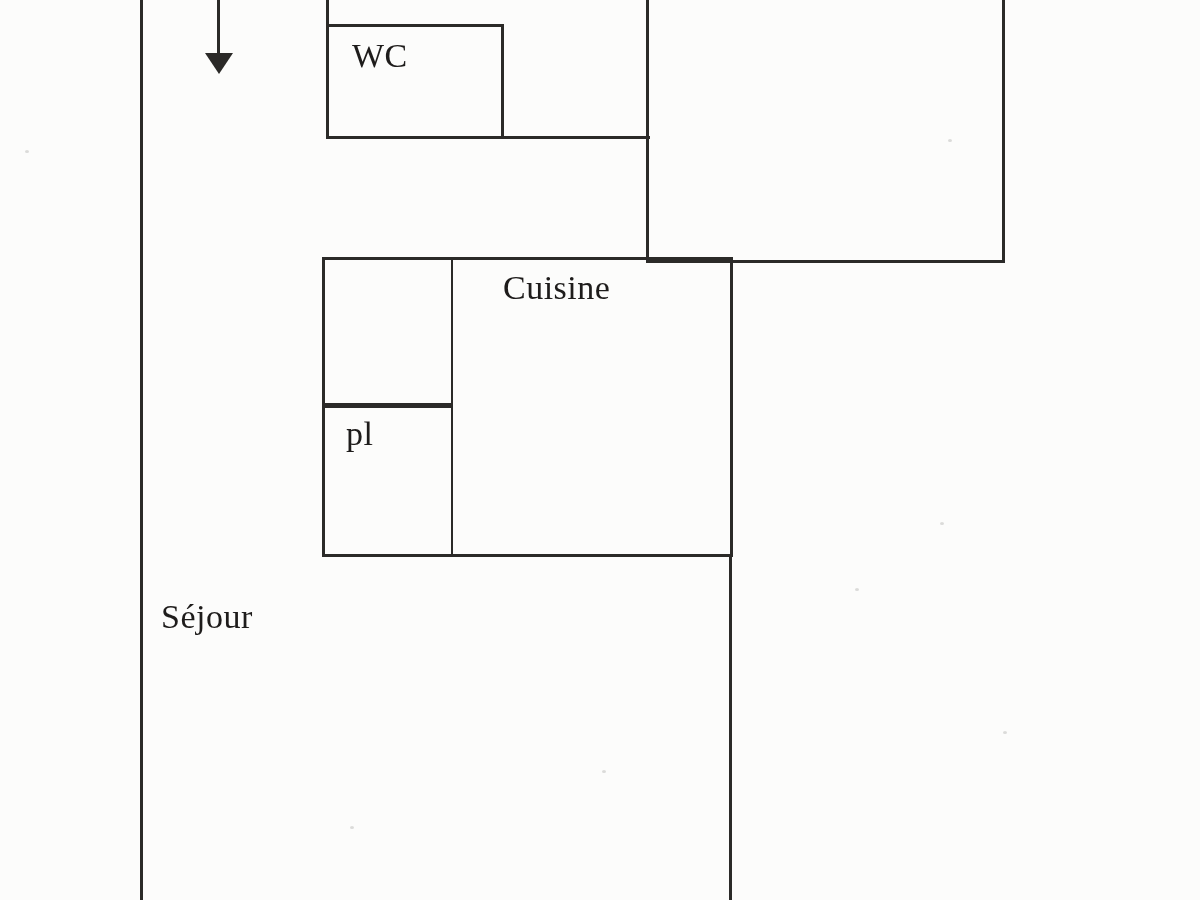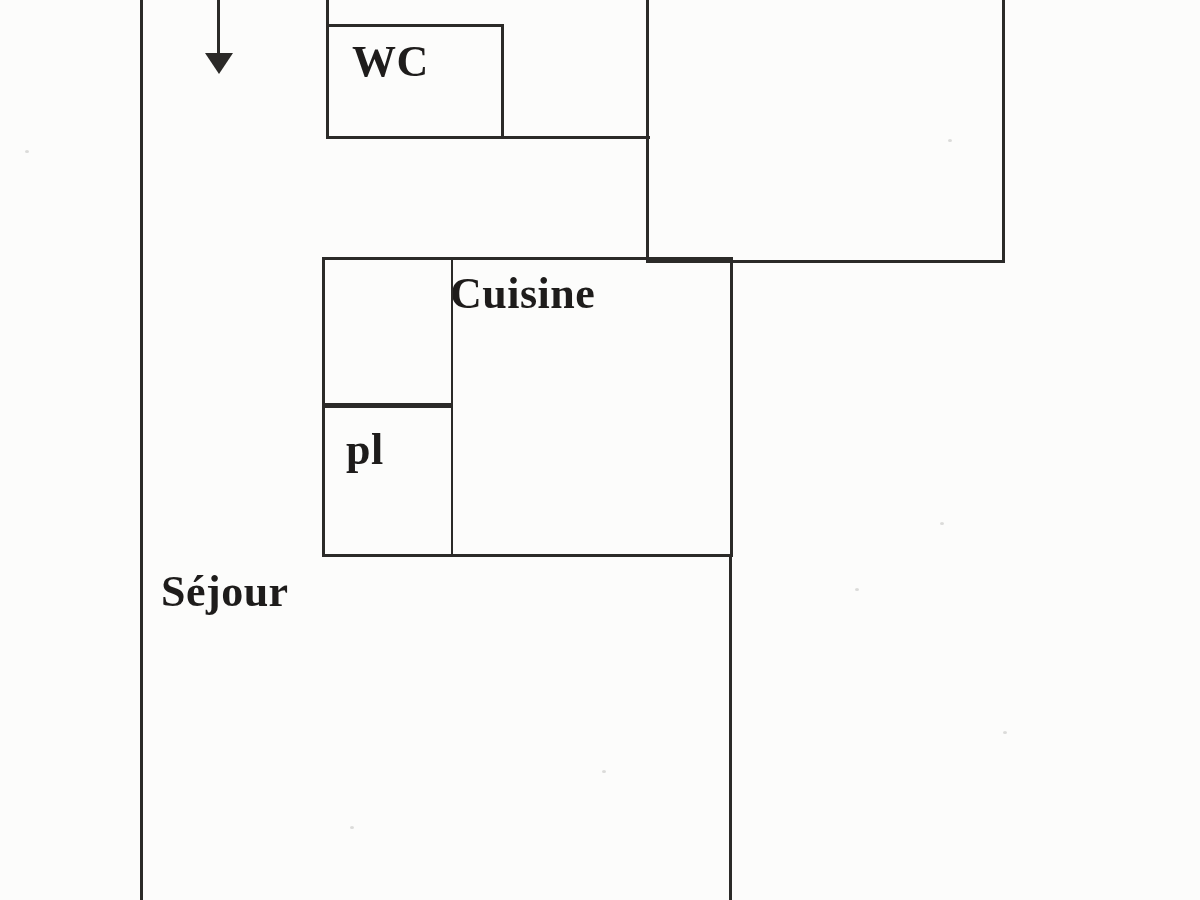--- a/index.html
+++ b/index.html
@@ -20,26 +20,25 @@
     background: #2b2a28;
   }
   .room {
     position: absolute;
     box-sizing: border-box;
     background: transparent;
   }
   .room.full-border { border: 3px solid #2b2a28; }
   .label {
     position: absolute;
-    font-size: 44px;
+    font-size: 34px;
     line-height: 1.18;
     color: #1e1c1b;
     white-space: pre-line;
     letter-spacing: 0.5px;
-    font-weight: bold;
   }
   .arrow-head {
     position: absolute;
     width: 0;
     height: 0;
     border-left: 14px solid transparent;
     border-right: 14px solid transparent;
     border-top: 21px solid #2b2a28;
   }
   .speck {
@@ -68,31 +67,31 @@
   <span class="label" style="left:352px; top:36px;">WC</span>
 
   <div class="wall" style="left:326px; top:136px; width:324px; height:3px;"></div>
 
   <div class="wall" style="left:646px; top:0; width:3px; height:262px;"></div>
 
   <div class="room" style="left:646px; top:0; width:359px; height:263px;
               border-right:3px solid #2b2a28; border-bottom:3px solid #2b2a28;"></div>
 
   <div class="room full-border" style="left:322px; top:257px; width:411px; height:300px;"></div>
-  <span class="label" style="left:450px; top:268px;">Cuisine</span>
+  <span class="label" style="left:503px; top:268px;">Cuisine</span>
 
   <div class="wall" style="left:451px; top:260px; width:2px; height:294px;"></div>
   <div class="wall" style="left:325px; top:403px; width:127px; height:5px;"></div>
 
 
-  <span class="label" style="left:346px; top:424px;">pl</span>
+  <span class="label" style="left:346px; top:414px;">pl</span>
 
   <div class="wall" style="left:729px; top:554px; width:3px; height:346px;"></div>
 
-  <span class="label" style="left:161px; top:566px;">Séjour</span>
+  <span class="label" style="left:161px; top:597px;">Séjour</span>
 
   <div class="speck" style="left:25px; top:150px;"></div>
   <div class="speck" style="left:940px; top:522px;"></div>
   <div class="speck" style="left:855px; top:588px;"></div>
   <div class="speck" style="left:1003px; top:731px;"></div>
   <div class="speck" style="left:350px; top:826px;"></div>
   <div class="speck" style="left:602px; top:770px;"></div>
   <div class="speck" style="left:948px; top:139px;"></div>
 
 </div>

